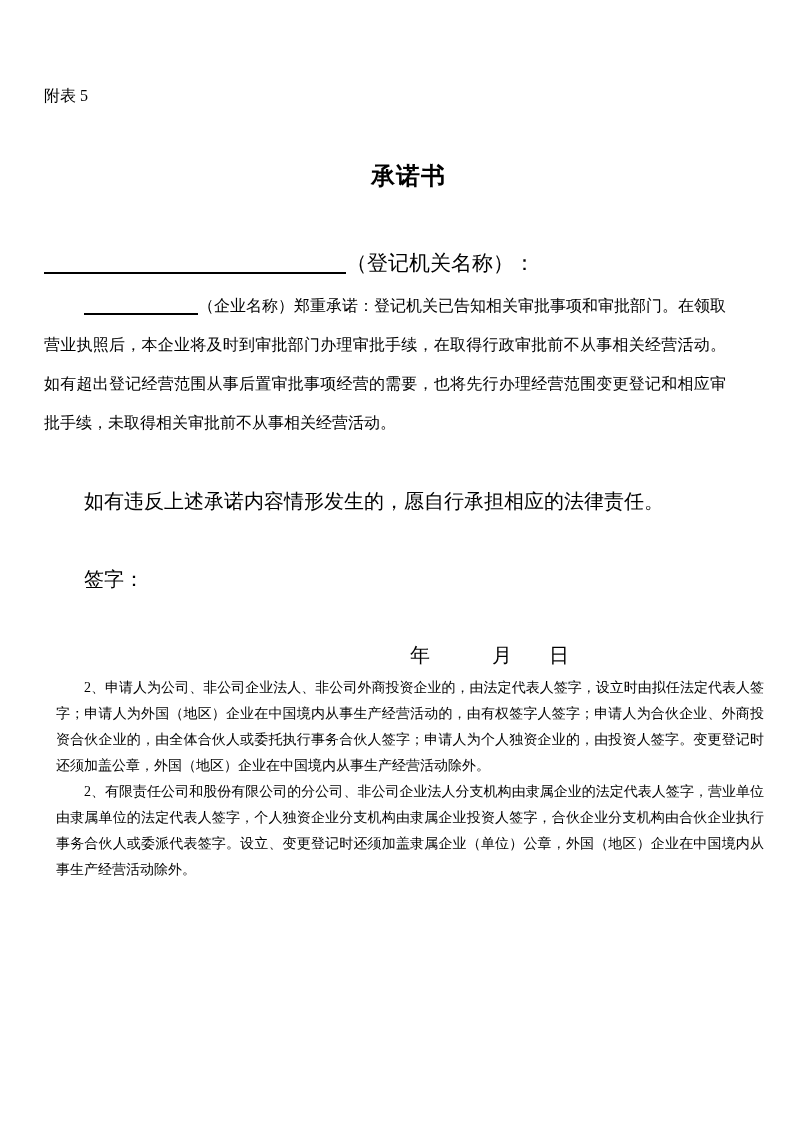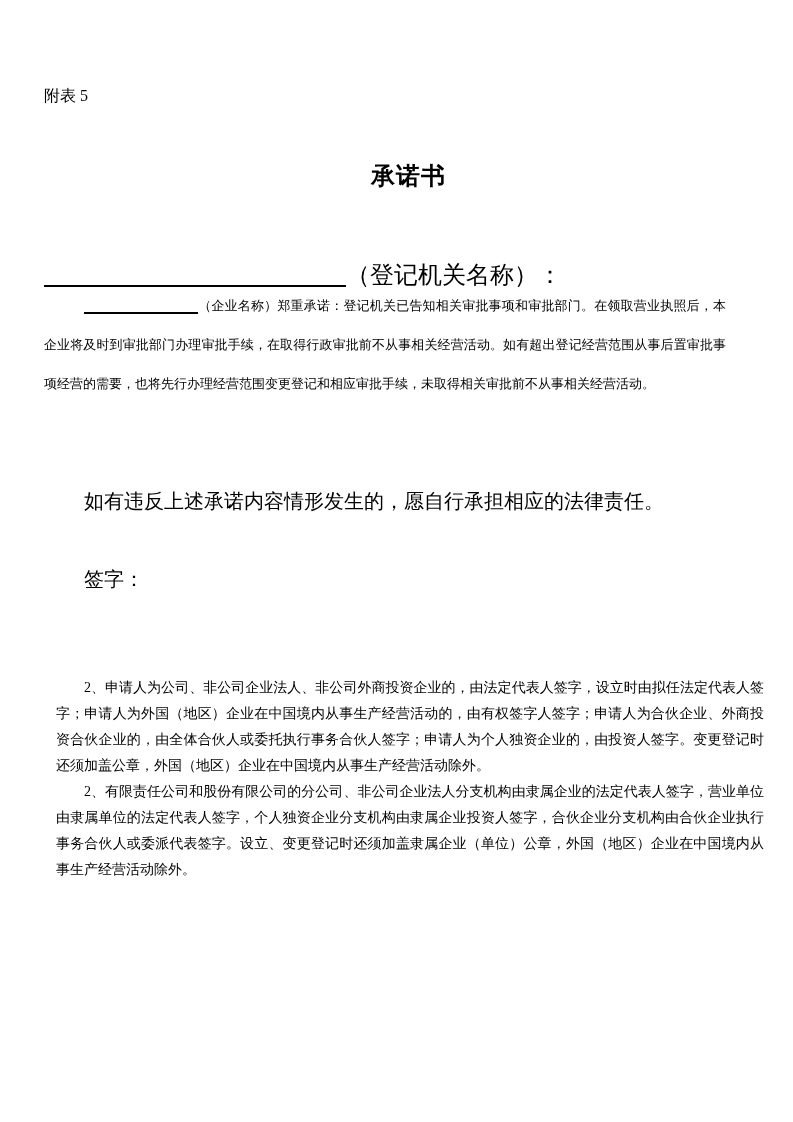--- a/index.html
+++ b/index.html
@@ -31,45 +31,44 @@
     font-size: 24px;
     font-weight: bold;
     letter-spacing: 1px;
     line-height: 28px;
     padding-left: 12px;
   }
   .org-line {
     position: absolute;
     left: 44px;
     top: 248px;
-    font-size: 24px;
+    font-size: 21px;
     line-height: 30px;
     white-space: nowrap;
-    margin-top: 12px;
   }
   .blank-long {
     display: inline-block;
     width: 302px;
     height: 22px;
     border-bottom: 2px solid #000;
     vertical-align: -4px;
   }
   .blank-short {
     display: inline-block;
     width: 114px;
     height: 22px;
     border-bottom: 2px solid #000;
     vertical-align: -4px;
   }
   .main-para {
     position: absolute;
     left: 44px;
     top: 286px;
     width: 682px;
-    font-size: 13px;
+    font-size: 16px;
     line-height: 39px;
     text-align: justify;
     text-justify: inter-ideograph;
     text-indent: 40px;
     margin: 0;
   }
   .para2 {
     position: absolute;
     left: 44px;
     top: 482px;
@@ -130,20 +129,23 @@
   <div class="org-line">
     <span class="blank-long"></span><span>（登记机关名称）：</span>
   </div>
 
   <p class="main-para"><span class="blank-short"></span><span>（企业名称）郑重承诺：登记机关已告知相关审批事项和审批部门。在领取营业执照后，本企业将及时到审批部门办理审批手续，在取得行政审批前不从事相关经营活动。如有超出登记经营范围从事后置审批事项经营的需要，也将先行办理经营范围变更登记和相应审批手续，未取得相关审批前不从事相关经营活动。</span></p>
 
   <p class="para2">如有违反上述承诺内容情形发生的，愿自行承担相应的法律责任。</p>
 
   <div class="sign-label">签字：</div>
 
+  <div class="date-line">
+    <span class="year">年</span><span class="month">月</span><span class="day">日</span>
+  </div>
 
   <div class="notes">
     <p class="indented">2、申请人为公司、非公司企业法人、非公司外商投资企业的，由法定代表人签字，设立时由拟任法定代表人签字；申请人为外国（地区）企业在中国境内从事生产经营活动的，由有权签字人签字；申请人为合伙企业、外商投资合伙企业的，由全体合伙人或委托执行事务合伙人签字；申请人为个人独资企业的，由投资人签字。变更登记时还须加盖公章，外国（地区）企业在中国境内从事生产经营活动除外。</p>
     <p class="indented">2、有限责任公司和股份有限公司的分公司、非公司企业法人分支机构由隶属企业的法定代表人签字，营业单位由隶属单位的法定代表人签字，个人独资企业分支机构由隶属企业投资人签字，合伙企业分支机构由合伙企业执行事务合伙人或委派代表签字。设立、变更登记时还须加盖隶属企业（单位）公章，外国（地区）企业在中国境内从事生产经营活动除外。</p>
   </div>
 
   <div class="page-number">3</div>
 
 </div>
 

